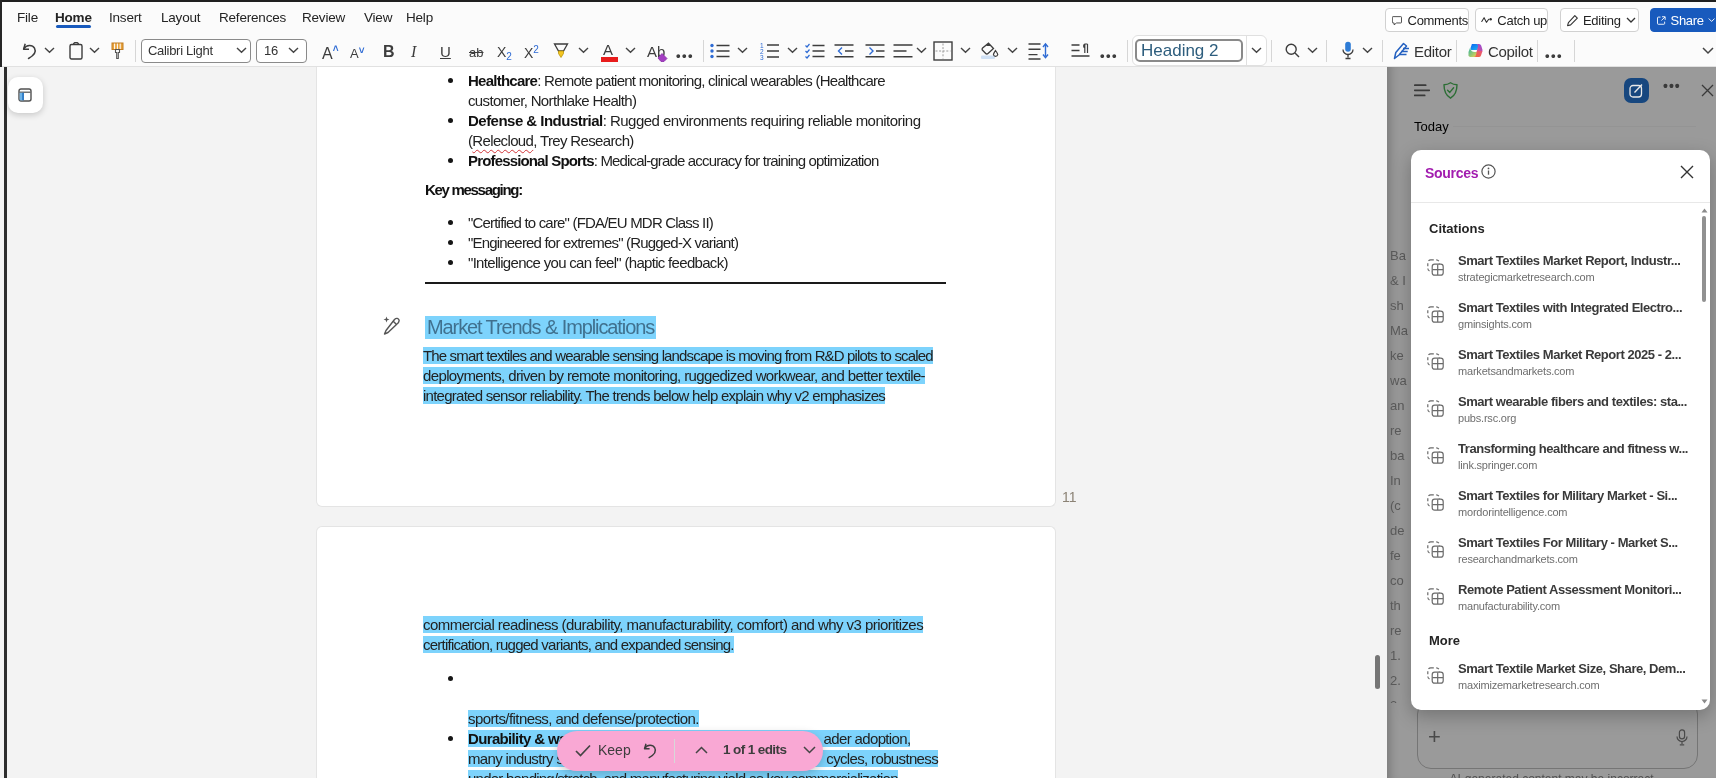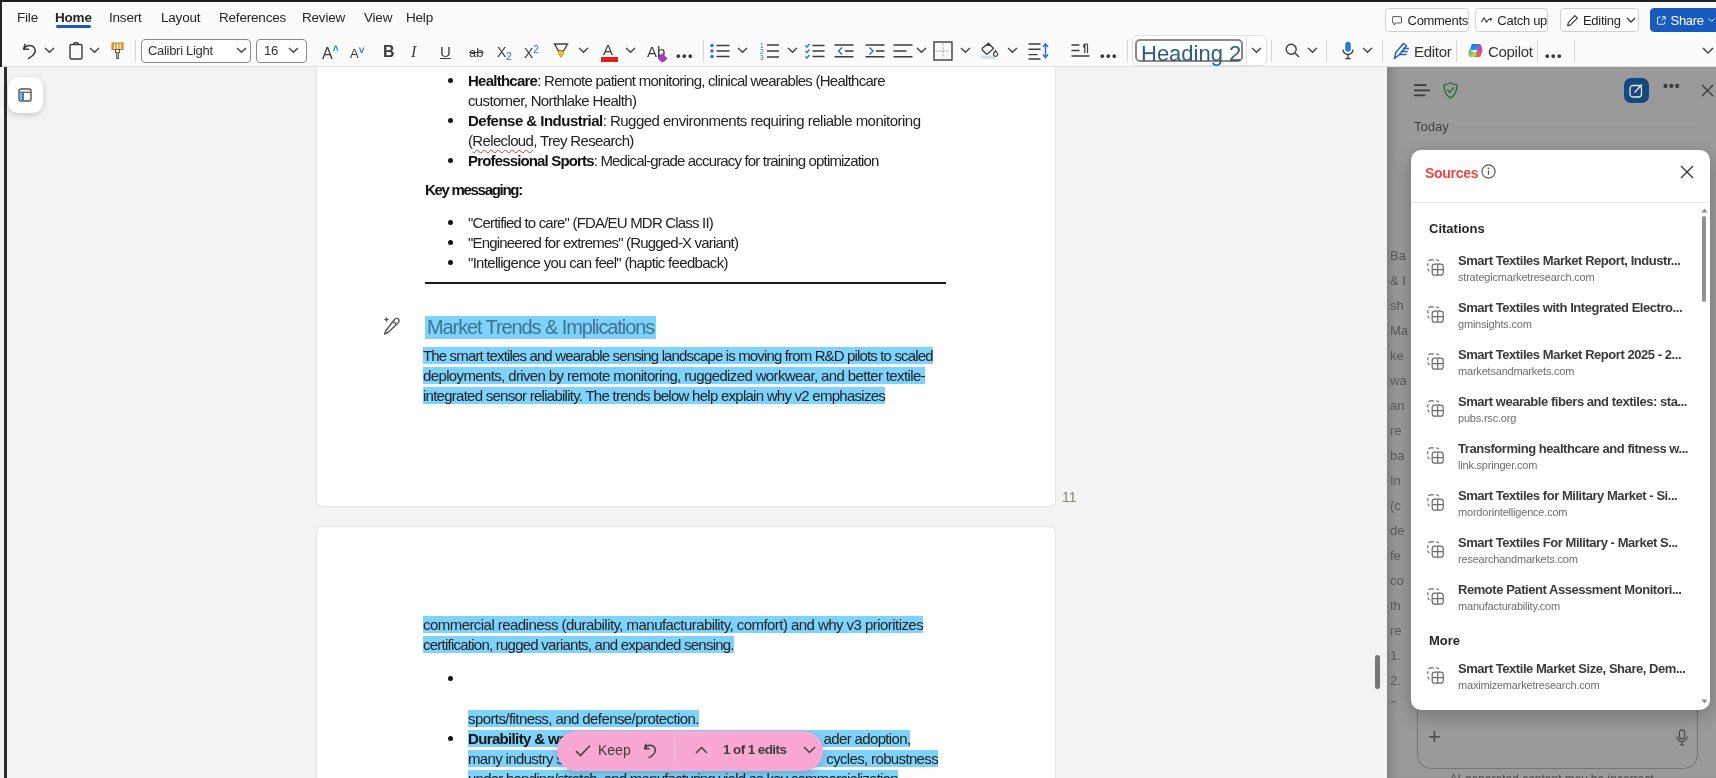--- a/index.html
+++ b/index.html
@@ -204,21 +204,21 @@
   <svg class="ti" style="left:1071px; top:41px;" width="19" height="16" viewBox="0 0 19 16">
       <path d="M0.5 2 h8 M0.5 7.5 h8 M0.5 13 h18" stroke="#3d3d3d" stroke-width="1.5"></path>
       <path d="M16.5 1 v9 M13.8 1 v9 M13.8 1 h2.7 M13.8 5 a2.3 2.3 0 0 1 0 -4" fill="none" stroke="#3d3d3d" stroke-width="1.2"></path>
     </svg>
   <div class="dots3" style="left:1100px;">•••</div>
   <div class="sep2" style="left:1127px;"></div>
 
   <div class="abs" style="left:1132px; top:33px; width:135px; height:31px; border:1px solid #e0e0e0; border-radius:6px; background:#fff;"></div>
   <div class="abs" style="left:1246px; top:34px; width:1px; height:29px; background:#e0e0e0;"></div>
   <div class="abs" style="left:1135px; top:37px; width:108px; height:23px; border:2px solid #8a8a8a; border-radius:5px; background:#fff;"></div>
-  <div class="abs" style="left:1141px; top:39px; font-size:22px; color:#2d5d7d;">Heading 2</div>
+  <div class="abs" style="left:1141px; top:39px; font-size:17px; color:#2d5d7d;">Heading 2</div>
   <svg class="chev" style="left:1251px;" width="11" height="7" viewBox="0 0 11 7">
       <path d="M1 1 L5.5 5.3 L10 1" fill="none" stroke="#444" stroke-width="1.4"></path>
     </svg>
   <div class="sep2" style="left:1271px;"></div>
   <svg class="ti" style="left:1285px; top:41px;" width="15" height="15" viewBox="0 0 15 15">
       <circle cx="6.2" cy="6.2" r="5" fill="none" stroke="#3d3d3d" stroke-width="1.4"></circle>
       <path d="M10 10 L14 14" stroke="#3d3d3d" stroke-width="1.4"></path>
     </svg>
   <svg class="chev" style="left:1307px;" width="11" height="7" viewBox="0 0 11 7">
       <path d="M1 1 L5.5 5.3 L10 1" fill="none" stroke="#444" stroke-width="1.4"></path>
@@ -364,21 +364,21 @@
     <svg class="abs" style="left:5px; top:5px;" width="15" height="15" viewBox="0 0 15 15">
         <rect x="1" y="2.5" width="11.5" height="11.5" rx="3" fill="none" stroke="#e8e8e8" stroke-width="1.3"></rect>
         <path d="M5.5 9.5 L13 1.5" stroke="#e8e8e8" stroke-width="1.3"></path>
       </svg>
   </div>
   <div class="abs" style="left:276px; top:11px; font-size:14px; color:#3a3a3a; font-weight:bold; letter-spacing:1px;">•••</div>
   <svg class="abs" style="left:314px; top:17px;" width="13" height="13" viewBox="0 0 13 13">
       <path d="M1 1 L12 12 M12 1 L1 12" stroke="#3a3a3a" stroke-width="1.3"></path>
     </svg>
 
-  <div class="abs" style="left:27px; top:52px; font-size:13px; color:#404040;">Today</div>
+  <div class="abs" style="left:27px; top:52px; font-size:13px; color:#000000;">Today</div>
   <div class="abs" style="left:66px; top:59px; width:243px; height:1px; background:#949494;"></div>
 
   <div class="abs" style="left:3px; top:176px; width:21px; height:460px; overflow:hidden; font-size:13px; color:#5a5a5a; line-height:25px;">
     <div>Ba</div>
       <div>&amp;&nbsp;I</div>
       <div>sh</div>
       <div>Ma</div>
       <div>ke</div>
       <div>wa</div>
       <div>an</div>
@@ -400,21 +400,21 @@
   <div class="abs" style="left:41px; top:657px; font-size:22px; color:#4a4a4a; font-weight:300;">+</div>
   <svg class="abs" style="left:289px; top:662px;" width="12" height="17" viewBox="0 0 12 17">
       <rect x="3.4" y="0.8" width="5.2" height="9" rx="2.6" fill="none" stroke="#4a4a4a" stroke-width="1.2"></rect>
       <path d="M1 7.5 a5 5 0 0 0 10 0" fill="none" stroke="#4a4a4a" stroke-width="1.2"></path>
       <path d="M6 12.5 v2.5 M3.8 15.8 h4.4" stroke="#4a4a4a" stroke-width="1.2"></path>
     </svg>
   <div class="abs" style="left:0; top:705px; width:329px; text-align:center; font-size:12px; color:#4f4f4f;">AI-generated content may be incorrect</div>
 </div>
 
 <div id="card">
-  <div class="abs" style="left:14px; top:15px; font-size:14px; letter-spacing:-0.3px; font-weight:bold; color:#ef4444;">Sources</div>
+  <div class="abs" style="left:14px; top:15px; font-size:14px; letter-spacing:-0.3px; font-weight:bold; color:#a21caf;">Sources</div>
   <svg class="abs" style="left:70px; top:14px;" width="15" height="15" viewBox="0 0 15 15">
       <circle cx="7.5" cy="7.5" r="6.6" fill="none" stroke="#555" stroke-width="1.2"></circle>
       <path d="M7.5 6.5 v4.2" stroke="#555" stroke-width="1.3"></path>
       <circle cx="7.5" cy="4.4" r="0.9" fill="#555"></circle>
     </svg>
   <svg class="abs" style="left:269px; top:15px;" width="14" height="14" viewBox="0 0 14 14">
       <path d="M1 1 L13 13 M13 1 L1 13" stroke="#333" stroke-width="1.4"></path>
     </svg>
   <div class="abs" style="left:0; top:52px; width:299px; height:1px; background:#e8e8e8;"></div>
 

